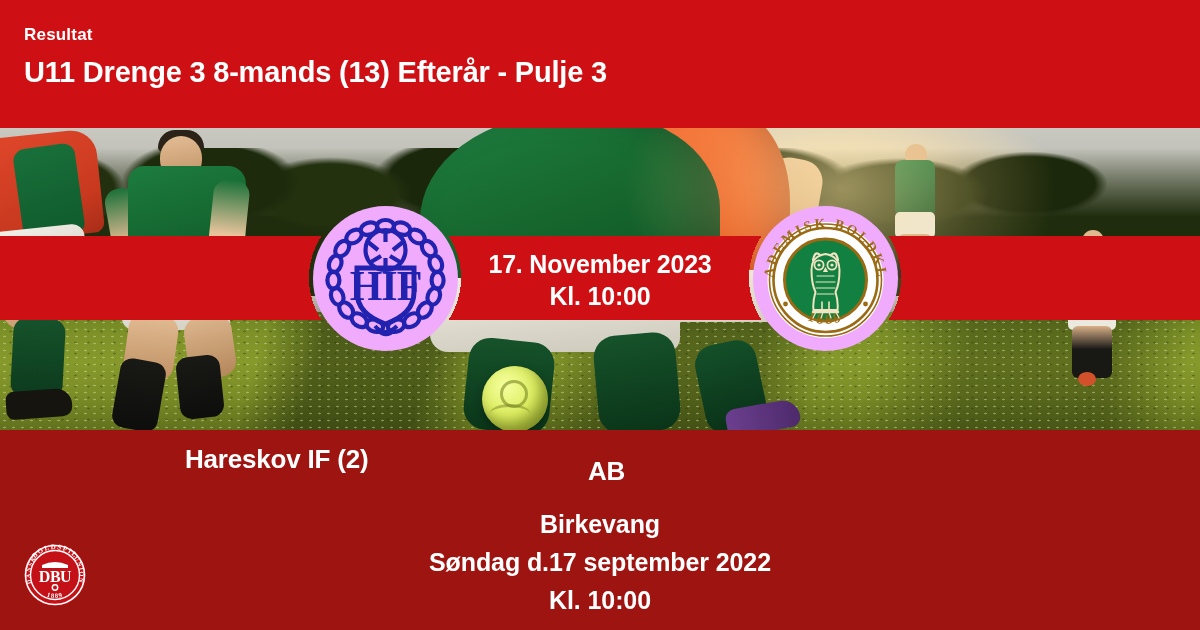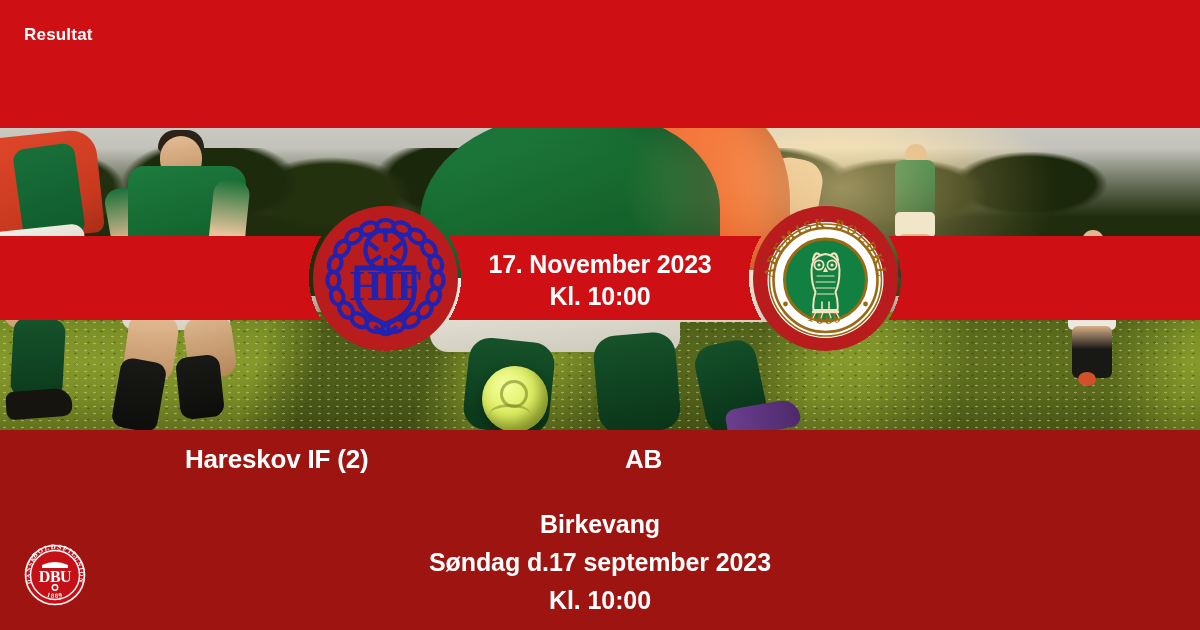--- a/index.html
+++ b/index.html
@@ -264,38 +264,38 @@
   #date-text {
     position:absolute; left:0; top:248px; width:1200px;
     text-align:center; color:#ffffff;
     font-size:25px; font-weight:bold; line-height:1.28;
     letter-spacing:-.2px;
   }
 
   
   .logo-circle {
     position:absolute; width:145px; height:145px; border-radius:50%;
-    background:#b91c1c; overflow:hidden;text-align:right;
+    background:#f0abfc; overflow:hidden;text-align:right;
   }
   #logo-home { left:313px; top:206px; }
   #logo-away { left:753px; top:206px; }
   .logo-svg { position:absolute; left:0; top:0; width:145px; height:145px; }
 
   
   #lower {
     position:absolute; left:0; top:430px; width:1200px; height:200px;
     background:#9E1410;
   }
   .team-name {
     position:absolute; top:446px;
     color:#ffffff; font-size:26px; font-weight:bold;
     text-align:left; letter-spacing:-.2px; line-height:1;
   }
   #team-home { left:185px; width:400px; }
-  #team-away { left:625px; width:400px; }
+  #team-away { left:588px; width:400px;margin-top:12px; }
 
   #match-info {
     position:absolute; left:300px; top:505px; width:600px;
     text-align:center; color:#ffffff;
     font-size:25px; font-weight:bold; line-height:1.52;
     letter-spacing:-.1px;
   }
 
   
   #dbu-block { position:absolute; left:22px; top:542px; width:280px; height:70px; }
@@ -305,20 +305,21 @@
     color:#ffffff; font-size:22px; font-weight:bold; letter-spacing:-.1px; line-height:1;
   }
 </style>
 </head>
 <body>
 
 <div id="card">
 
   <div id="header">
     <div id="header-kicker">Resultat</div>
+    <div id="header-title">U11 Drenge 3 8-mands (13) Efterår - Pulje 3</div>
   </div>
 
   <div id="photo">
     <div class="ph" id="sky"></div>
     <div class="ph" id="trees"></div>
     <div class="ph" id="building"></div>
     <div class="ph" id="boards"></div>
     <div class="ph" id="goal"></div>
     <div class="ph" id="grass"></div>
     <div class="ph" id="grass-shadows"></div>
@@ -452,21 +453,21 @@
     </svg>
   </div>
 
   <div id="lower"></div>
 
   <div class="team-name" id="team-home">Hareskov IF (2)</div>
   <div class="team-name" id="team-away">AB</div>
 
   <div id="match-info">
     <div>Birkevang</div>
-    <div>Søndag d.17 september 2023</div>
+    <div>Søndag d.17 september 2022</div>
     <div>Kl. 10:00</div>
   </div>
 
   <div id="dbu-block">
     <svg id="dbu-seal" viewBox="0 0 66 66">
       <defs>
         <path id="dbuTop" d="M 7 33 A 26 26 0 0 1 59 33"></path>
         <path id="dbuBot" d="M 10 33 A 23 23 0 0 0 56 33"></path>
         <path id="dbuLeft" d="M 9.5 40 A 24 24 0 0 1 14 17"></path>
         <path id="dbuRight" d="M 52 17 A 24 24 0 0 1 56.5 40"></path>

